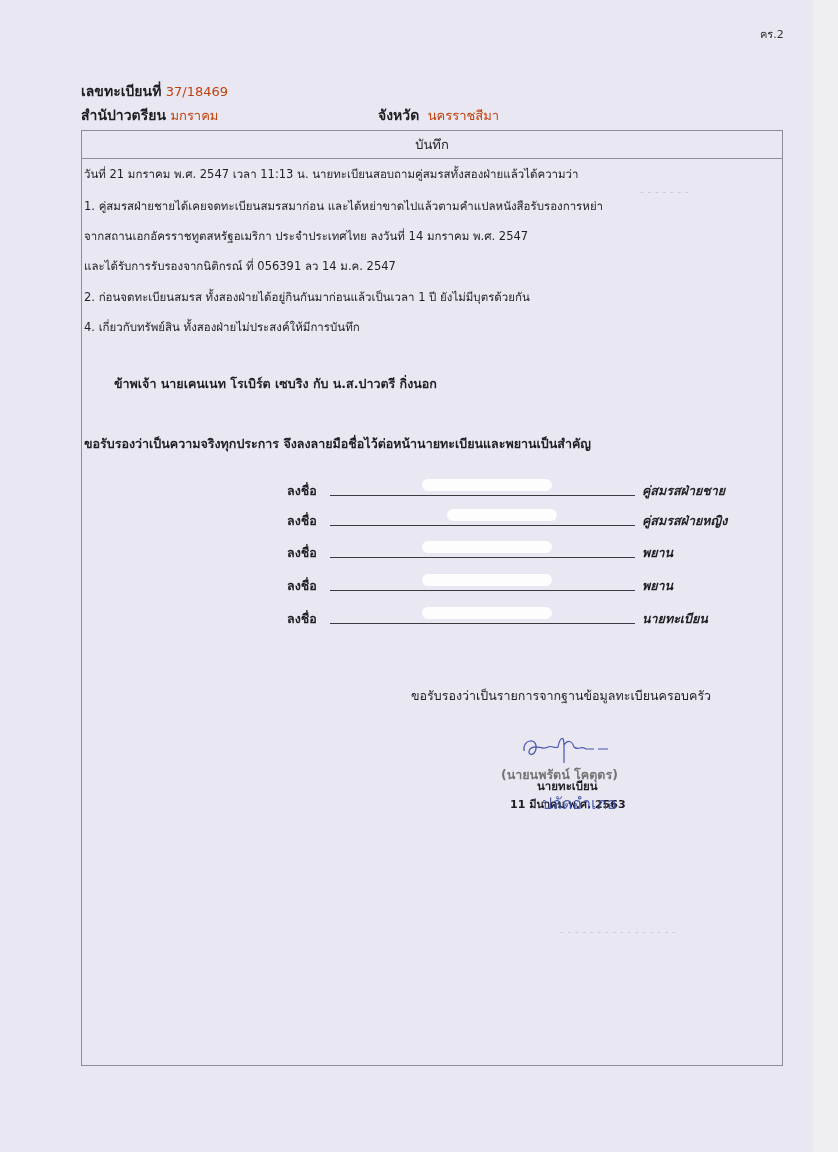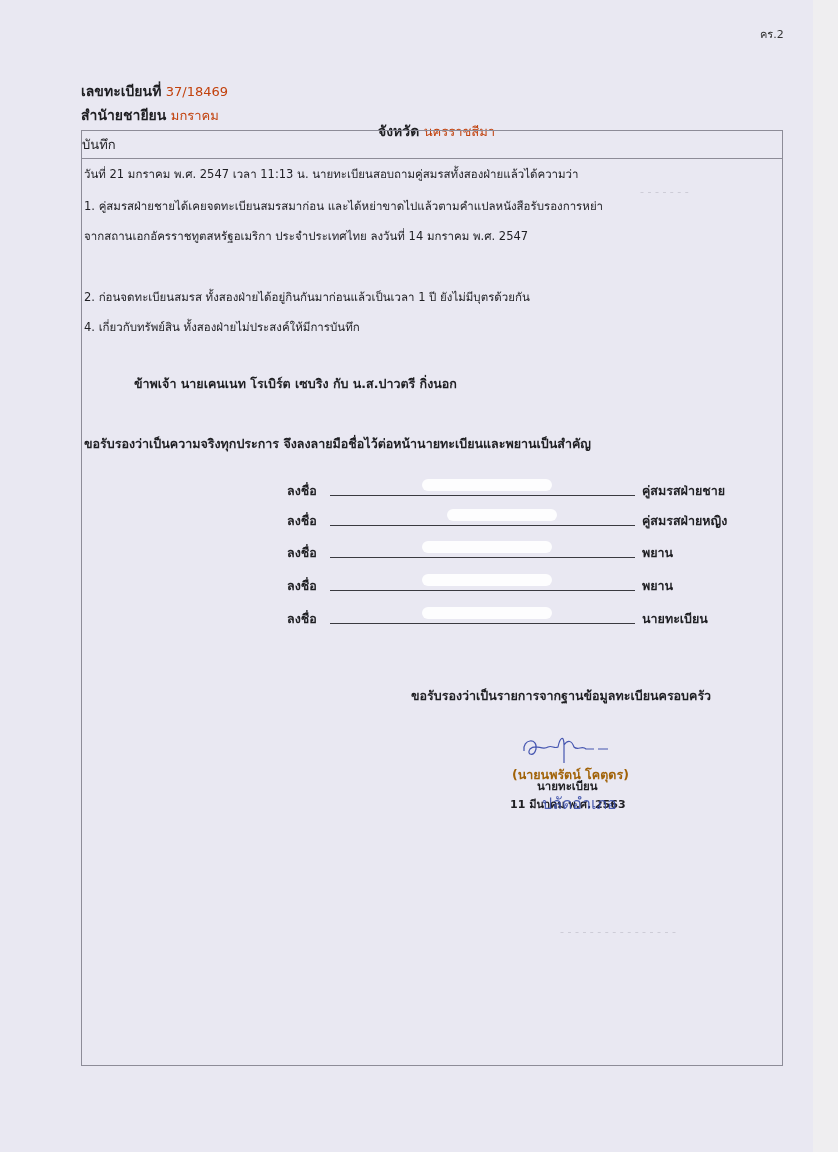--- a/index.html
+++ b/index.html
@@ -20,98 +20,99 @@
     }
     .form-code {
       position: absolute; left: 760px; top: 25px;
       font-size: 11px; color: #333;
     }
     .hdr { position: absolute; font-size: 14px; }
     .hdr b { font-weight: bold; }
     .hdr .val { font-weight: normal; color: #c2410c; font-size: 13px; }
     .hdr-reg { left: 81px; top: 80px; }
     .hdr-office { left: 81px; top: 104px; }
-    .hdr-prov { left: 378px; top: 120px; }
+    .hdr-prov { left: 378px; top: 104px; font-family: Liberation Mono, monospace; }
 
     .box {
       position: absolute; left: 81px; top: 130px; width: 700px; height: 934px;
       border: 1px solid #8d8c98;
     }
     .box-title {
       height: 27px; border-bottom: 1px solid #8d8c98;
-      text-align: left; font-size: 13px; line-height: 27px;
+      text-align: center; font-size: 13px; line-height: 27px;
     }
     .line { position: absolute; left: 2px; font-size: 11.5px; white-space: nowrap; }
     .l0 { top: 34px; }
     .l1 { top: 66px; }
     .l2 { top: 96px; }
     .l3 { top: 126px; }
     .l4 { top: 157px; }
     .l5 { top: 187px; }
     .bold-line { position: absolute; left: 2px; font-size: 12.5px; font-weight: bold; white-space: nowrap; }
-    .b0 { left: 52px; top: 243px; }
+    .b0 { left: 32px; top: 243px; }
     .b1 { top: 273px; }
     .b2 { top: 303px; }
 
     .sign-row { position: absolute; left: 205px; height: 22px; font-size: 12.5px; font-weight: bold; }
     .sign-row .lbl { position: absolute; left: 0; top: 0; }
     .sign-row .uline {
       position: absolute; left: 43px; top: 14px; width: 305px; height: 0;
       border-bottom: 1px solid #3a3a40;
     }
     .sign-row .redacted {
       position: absolute; left: 135px; top: -2px; width: 130px; height: 12px;
       background: #ffffff; border-radius: 6px; opacity: 0.9;
     }
-    .sign-row .role { position: absolute; left: 355px; top: 0; white-space: nowrap; }
+    .sign-row .role { position: absolute; left: 355px; top: 0; white-space: nowrap; font-style: italic; }
     .s0 { top: 350px; }
     .s1 { top: 380px; }
     .s2 { top: 412px; }
     .s3 { top: 445px; }
     .s4 { top: 478px; }
 
-    .certify { position: absolute; left: 329px; top: 555px; font-size: 12.5px; font-weight: bold; white-space: nowrap; }
+    .certify { position: absolute; left: 329px; top: 555px; font-size: 12.5px; font-weight: normal; white-space: nowrap; }
     .signature {
       position: absolute; left: 438px; top: 598px; width: 90px; height: 34px;
     }
-    .officer-name { position: absolute; left: 430px; top: 634px; font-size: 12.5px; color: #a16207; font-weight: bold; white-space: nowrap; }
+    .officer-name { position: absolute; left: 419px; top: 634px; font-size: 12.5px; color: #737373; font-weight: bold; white-space: nowrap; }
     .officer-role { position: absolute; left: 455px; top: 646px; font-size: 11.5px; font-weight: bold; white-space: nowrap; }
     .officer-date { position: absolute; left: 428px; top: 664px; font-size: 11px; font-weight: bold; white-space: nowrap; }
     .officer-pos { position: absolute; left: 460px; top: 660px; font-size: 16px; color: #3a4ea8; white-space: nowrap; opacity: 0.9; }
     .ghost { position: absolute; color: #c9c8d3; font-size: 11px; white-space: nowrap; }
   </style>
 </head>
 <body>
 
 <div class="paper">
 
   <span class="ghost" style="left:640px;top:185px;">- - - - - - -</span>
   <span class="ghost" style="left:560px;top:925px;">- - - - - - - - - - - - - - - -</span>
 
   <div class="form-code">คร.2</div>
 
   <div class="hdr hdr-reg">
     <b>เลขทะเบียนที่</b>
     <span class="val">37/18469</span>
   </div>
   <div class="hdr hdr-office">
-    <b>สำนัายชายียน</b>
+    <b>สำนัปาวตรียน</b>
     <span class="val">มกราคม</span>
   </div>
   <div class="hdr hdr-prov">
     <b>จังหวัด</b>
     <span class="val">นครราชสีมา</span>
   </div>
 
   <div class="box">
     <div class="box-title">บันทึก</div>
 
     <div class="line l0">วันที่ 21 มกราคม พ.ศ. 2547 เวลา 11:13 น. นายทะเบียนสอบถามคู่สมรสทั้งสองฝ่ายแล้วได้ความว่า</div>
     <div class="line l1">1. คู่สมรสฝ่ายชายได้เคยจดทะเบียนสมรสมาก่อน และได้หย่าขาดไปแล้วตามคำแปลหนังสือรับรองการหย่า</div>
     <div class="line l2">จากสถานเอกอัครราชทูตสหรัฐอเมริกา ประจำประเทศไทย  ลงวันที่  14 มกราคม  พ.ศ. 2547</div>
+    <div class="line l3">และได้รับการรับรองจากนิติกรณ์ ที่ 056391 ลว 14 ม.ค. 2547</div>
     <div class="line l4">2. ก่อนจดทะเบียนสมรส ทั้งสองฝ่ายได้อยู่กินกันมาก่อนแล้วเป็นเวลา  1 ปี   ยังไม่มีบุตรด้วยกัน</div>
     <div class="line l5">4. เกี่ยวกับทรัพย์สิน ทั้งสองฝ่ายไม่ประสงค์ให้มีการบันทึก</div>
 
     <div class="bold-line b0">ข้าพเจ้า นายเคนเนท โรเบิร์ต เซบริง กับ น.ส.ปาวตรี กิ่งนอก</div>
     <div class="bold-line b2">ขอรับรองว่าเป็นความจริงทุกประการ จึงลงลายมือชื่อไว้ต่อหน้านายทะเบียนและพยานเป็นสำคัญ</div>
 
     <div class="sign-row s0">
       <span class="lbl">ลงชื่อ</span>
       <span class="uline"></span>
       <span class="redacted"></span>

